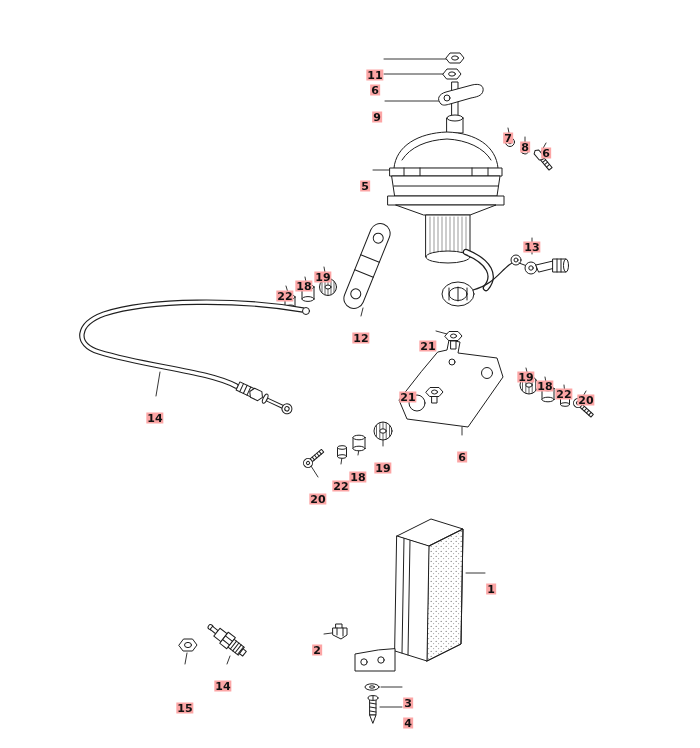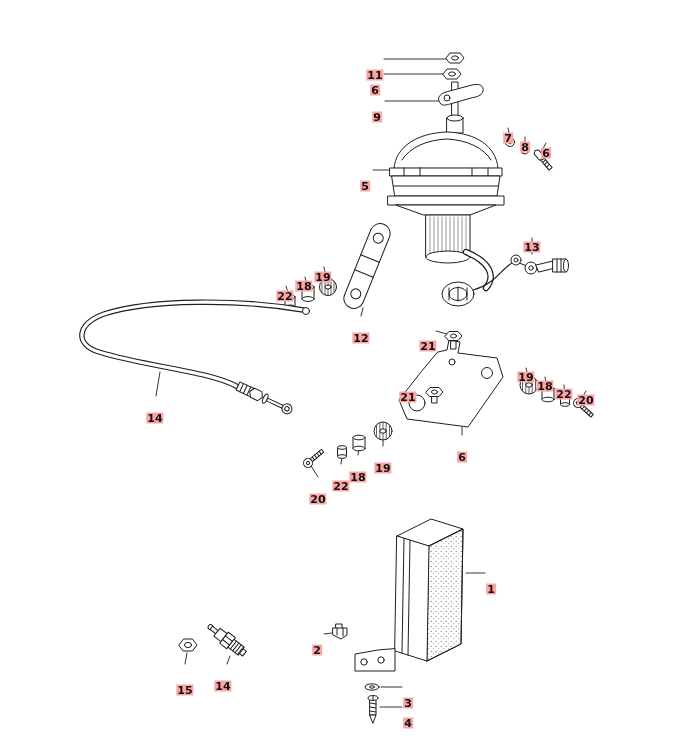--- a/index.html
+++ b/index.html
@@ -353,18 +353,18 @@
 <span class="callout" style="left:526px;top:361px">19</span>
 <span class="callout" style="left:545px;top:370px">18</span>
 <span class="callout" style="left:564px;top:378px">22</span>
 <span class="callout" style="left:586px;top:384px">20</span>
 <span class="callout" style="left:318px;top:483px">20</span>
 <span class="callout" style="left:341px;top:470px">22</span>
 <span class="callout" style="left:358px;top:461px">18</span>
 <span class="callout" style="left:383px;top:452px">19</span>
 <span class="callout" style="left:491px;top:573px">1</span>
 <span class="callout" style="left:317px;top:634px">2</span>
-<span class="callout" style="left:185px;top:674px">15</span>
+<span class="callout" style="left:185px;top:692px">15</span>
 <span class="callout" style="left:223px;top:670px">14</span>
 <span class="callout" style="left:408px;top:687px">3</span>
 <span class="callout" style="left:408px;top:707px">4</span>
 
 </div>
 
 </body></html>

